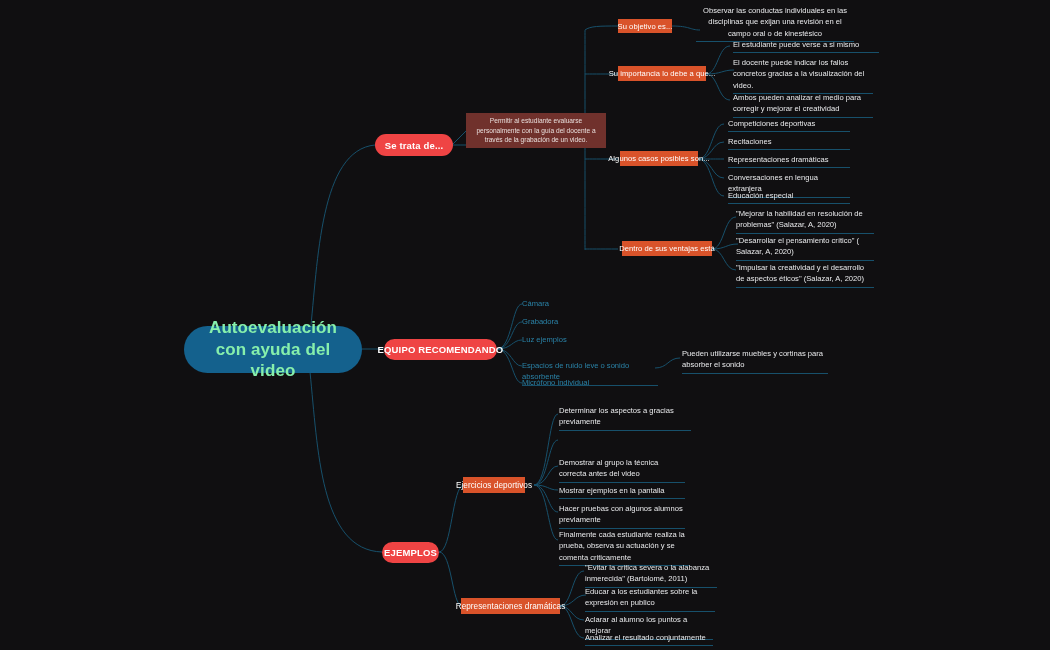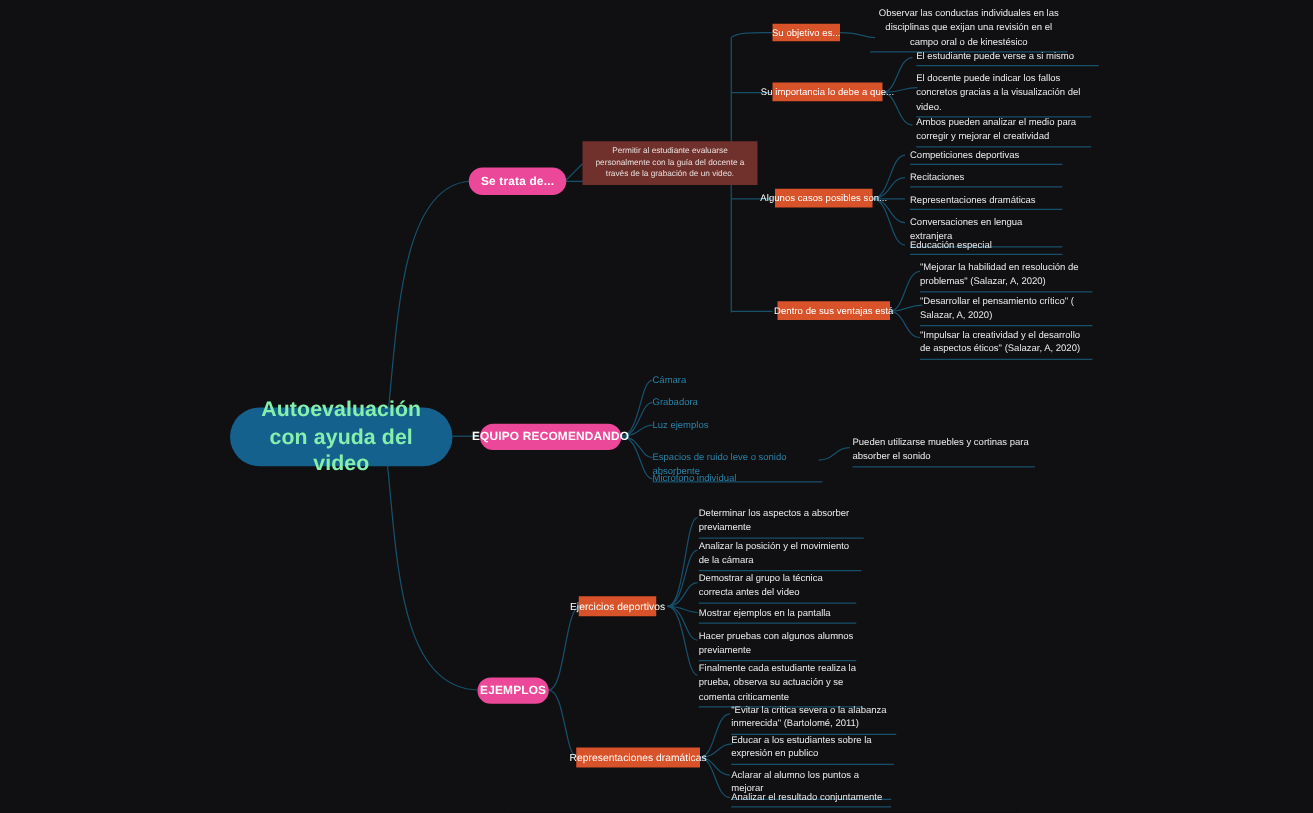--- a/index.html
+++ b/index.html
@@ -40,21 +40,21 @@
     text-align: center;
     display: flex;
     align-items: center;
     justify-content: center;
     padding: 6px 14px;
     letter-spacing: .1px;
   }
 
   
   .pill {
-    background: #ec4899;
+    background: #ef4444;
     border-radius: 14px;
     color: #ffffff;
     font-size: 9.5px;
     font-weight: bold;
     display: flex;
     align-items: center;
     justify-content: center;
     padding: 0 12px;
     letter-spacing: .15px;
     white-space: nowrap;
@@ -249,25 +249,21 @@
     <span class="bar"></span>
   </div>
   <div class="node leaf teal" style="left:522px; top:377px; width:120px;">
     <span>Micrófono individual</span>
   </div>
 
   <div class="node pill" style="left:382px; top:542px; width:57px; height:21px;">EJEMPLOS</div>
 
   <div class="node tag big" style="left:463px; top:477px; width:62px; height:16px;">Ejercicios deportivos</div>
   <div class="node leaf" style="left:559px; top:405px; width:132px;">
-    <span>Determinar los aspectos a absorber previamente</span>
-    <span class="bar"></span>
-  </div>
-  <div class="node leaf" style="left:559px; top:431px; width:130px;">
-    <span>Analizar la posición y el movimiento de la cámara</span>
+    <span>Determinar los aspectos a gracias previamente</span>
     <span class="bar"></span>
   </div>
   <div class="node leaf" style="left:559px; top:457px; width:126px;">
     <span>Demostrar al grupo la técnica correcta antes del video</span>
     <span class="bar"></span>
   </div>
   <div class="node leaf" style="left:559px; top:485px; width:126px;">
     <span>Mostrar ejemplos en la pantalla</span>
     <span class="bar"></span>
   </div>

